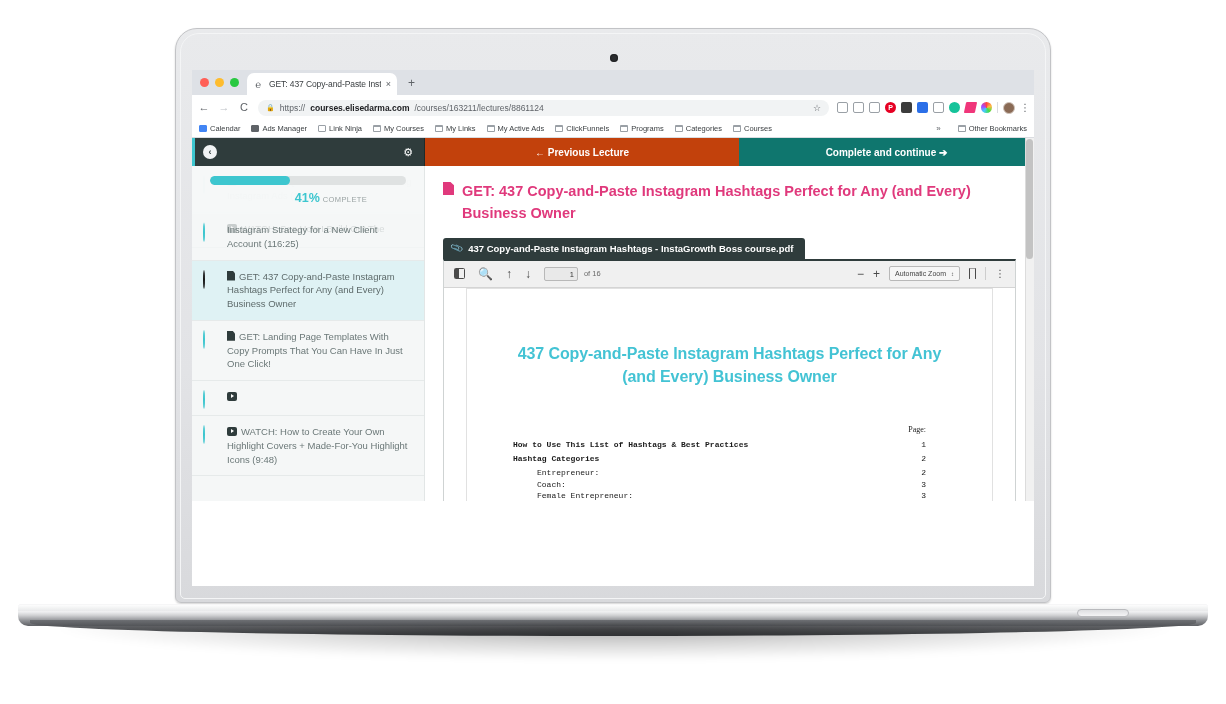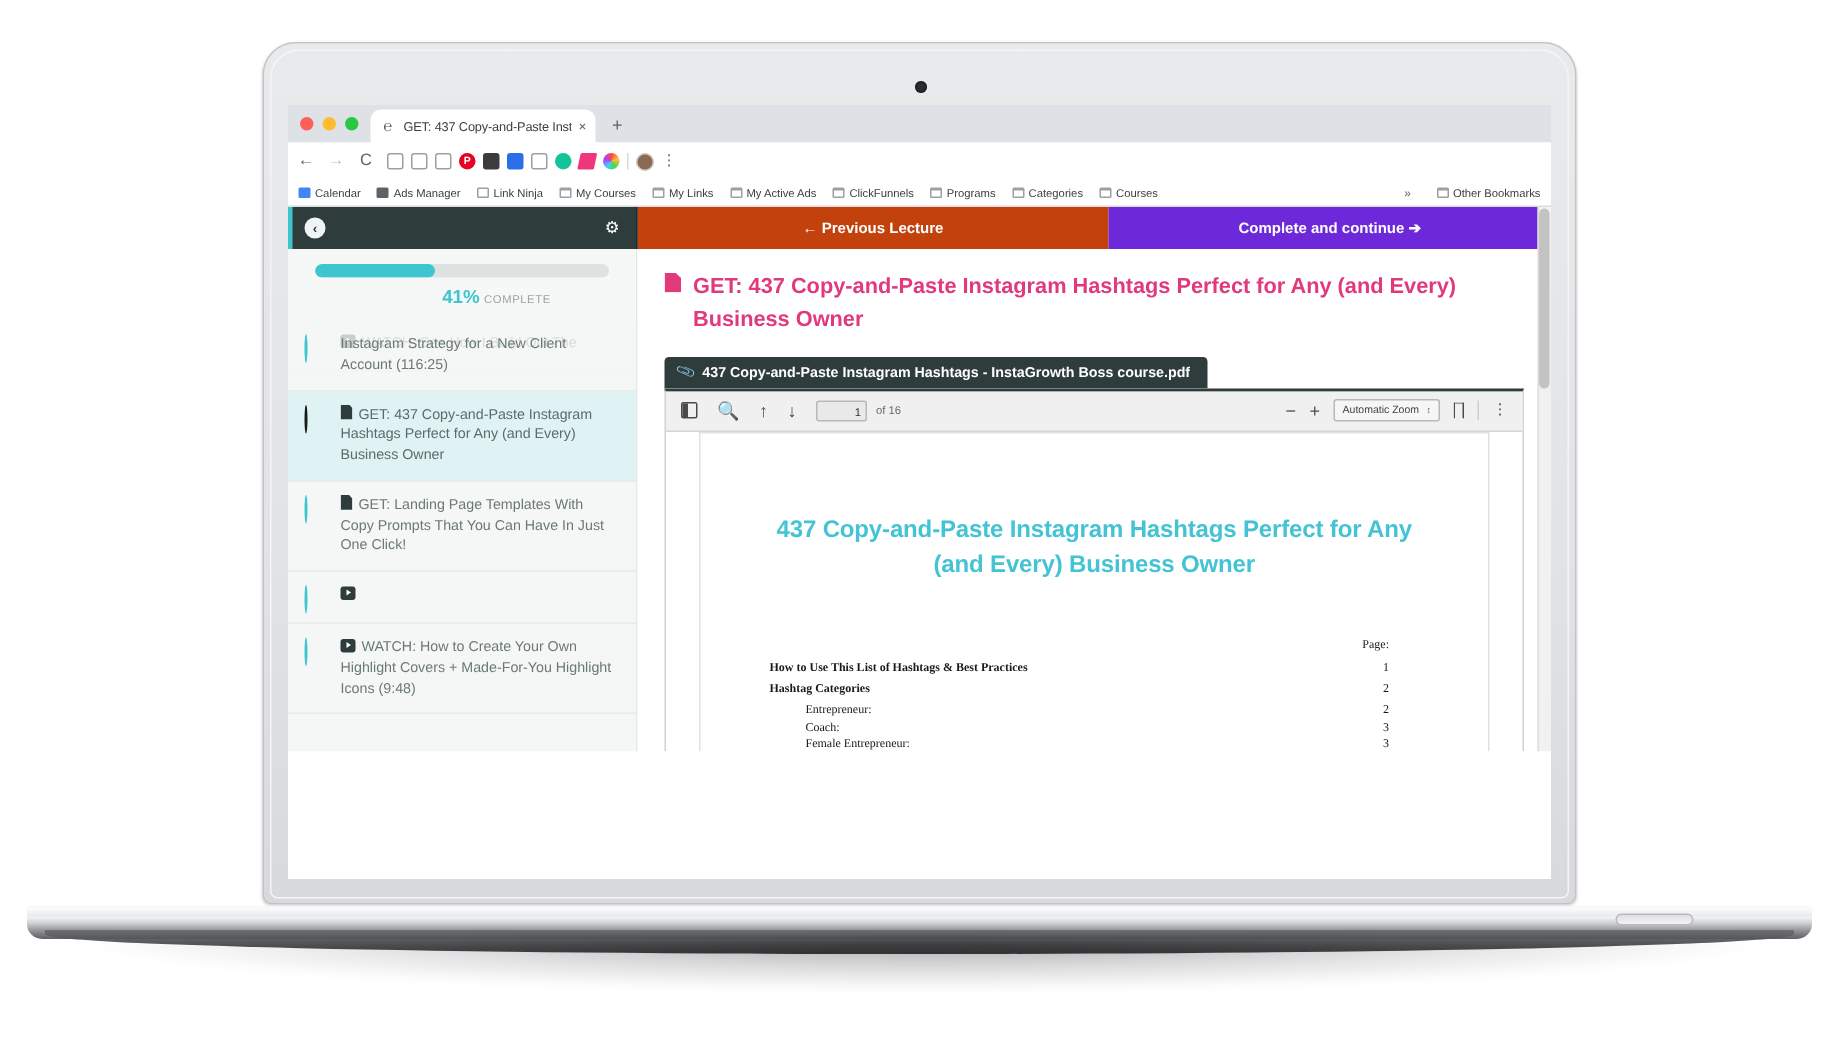--- a/index.html
+++ b/index.html
@@ -145,21 +145,21 @@
   .circ-back {
     width:14px; height:14px; border-radius:50%; background:#f1f3f4;
     color:#2f3c3c; font-size:9px; line-height:14px; text-align:center; font-weight:700;
   }
   .gear { color:#fff; font-size:11px; line-height:1; }
   .tb-prev {
     flex:1; background:#c2410c; color:#fff; font-size:10px; font-weight:600;
     display:flex; align-items:center; justify-content:center; gap:4px;
   }
   .tb-next {
-    width:295px; background:#6d28d9; color:#fff; font-size:10px; font-weight:600;
+    width:295px; background:#0f766e; color:#fff; font-size:10px; font-weight:600;
     display:flex; align-items:center; justify-content:center; gap:4px;
   }
 
   .body-row { display:flex; height:335px; }
 
   
   .sidebar {
     width:233px; background:#f5f7f7; position:relative; overflow:hidden;
     border-right:1px solid #e2e6e6;
   }
@@ -262,21 +262,21 @@
     position:absolute; left:22px; right:22px; top:27px; bottom:0;
     background:#fff; border:1px solid #e1e1e1; border-bottom:none;
     padding:54px 46px 0 46px; overflow:hidden;
   }
   .pdf-h1 {
     color:#43c3d4; font-weight:700; font-size:16px; text-align:center;
     line-height:1.42; letter-spacing:-.1px;
   }
   .toc { margin-top:37px; font-family:"Liberation Serif", serif; font-size:8px; color:#1a1a1a; }
   .toc-head { text-align:right; padding-right:20px; margin-bottom:6px; font-size:8px; }
-  .toc-row { display:flex; margin-bottom:5px; }
+  .toc-row { display:flex; margin-bottom:5px;font-family:Liberation Mono, monospace; }
   .toc-row.sub { margin-bottom:2.5px; }
   .toc-label { flex:1; }
   .toc-label.b { font-weight:700; }
   .toc-label.ind { padding-left:24px; }
   .toc-pg { width:40px; text-align:right; padding-right:20px; }
 
   .vscroll {
     position:absolute; right:0; top:0; bottom:0; width:9px;
     background:#f1f1f1; border-left:1px solid #dcdcdc;
   }
@@ -303,20 +303,27 @@
         <span class="tab-title">GET: 437 Copy-and-Paste Inst</span>
         <span class="tab-close">×</span>
       </div>
       <div class="tab-new">+</div>
     </div>
 
     <div class="chrome-toolbar">
       <span class="nav-btn">←</span>
       <span class="nav-btn dim">→</span>
       <span class="nav-btn">C</span>
+      <div class="omnibox">
+        <span class="lock">🔒</span>
+        <span>https://</span>
+          <span class="url-strong">courses.elisedarma.com</span>
+          <span>/courses/163211/lectures/8861124</span>
+        <span class="omni-star">☆</span>
+      </div>
       <div class="ext-row">
         <span class="ext ext-sq"></span>
         <span class="ext ext-sq"></span>
         <span class="ext ext-sq"></span>
         <span class="ext ext-pin"></span>
         <span class="ext ext-dark"></span>
         <span class="ext ext-blue"></span>
         <span class="ext ext-cam"></span>
         <span class="ext ext-grammar"></span>
         <span class="ext ext-pen"></span>

